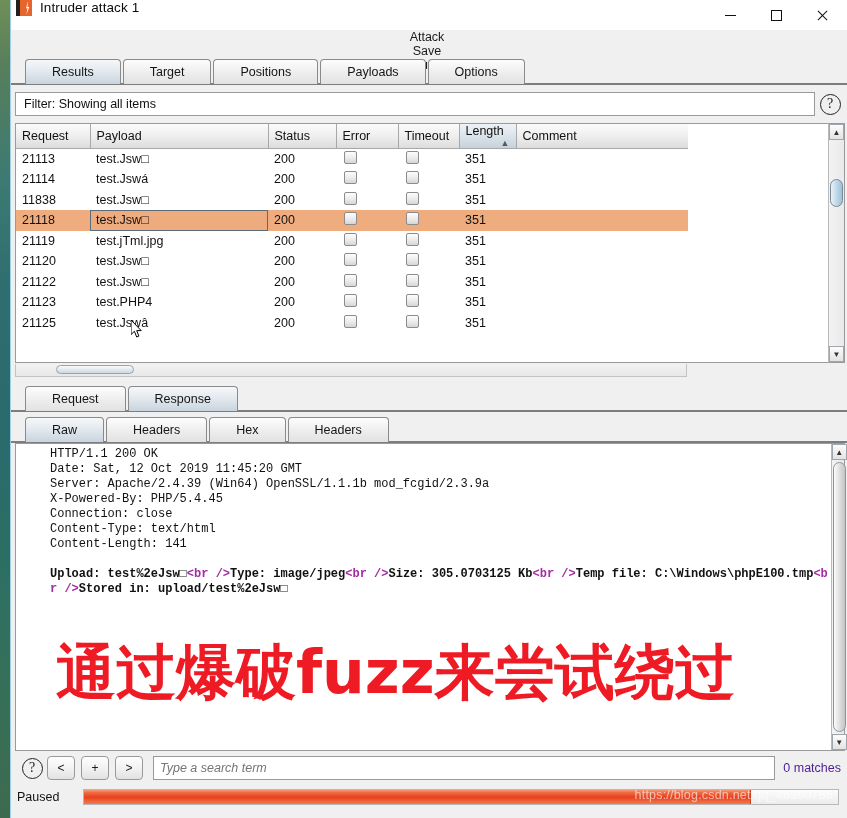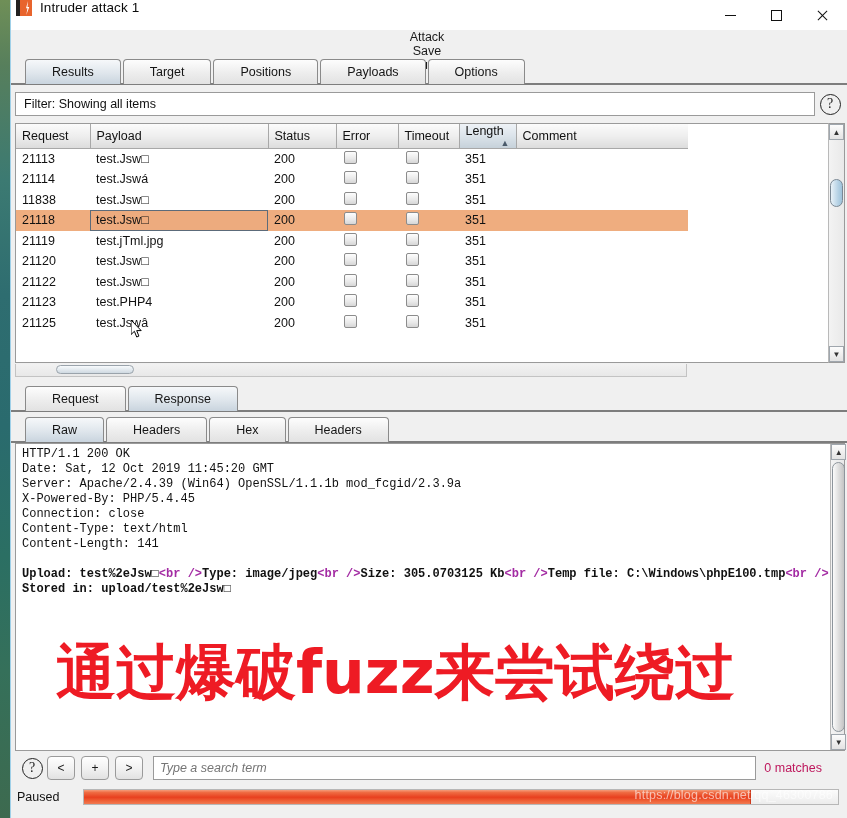--- a/index.html
+++ b/index.html
@@ -165,21 +165,21 @@
     background: linear-gradient(180deg,#f7fafc,#cfd9e1);
   }
   
   #rrtabs { height: 26px; margin: 22px 0 0 14px; display: flex; align-items: flex-end; }
   #rr-underline { height: 2px; background: #7d7d7d; margin-top: -1px; }
   #rawtabs { height: 24px; margin: 6px 0 0 14px; display: flex; align-items: flex-end; }
   #raw-underline { height: 2px; background: #7d7d7d; margin-top: -1px; }
   
   #respwrap {
     margin: 0 2px 0 4px; height: 308px; display: flex; position: relative;
-    background: #ffffff; border: 1px solid #9a9a9a;
+    background: #ffffff; border: 1px solid #9a9a9a; padding-left: 28px;
   }
   #resptext {
     flex: 1 1 auto; padding: 3px 0 0 6px; overflow: hidden;
     font-family: "Liberation Mono", monospace; font-size: 12px; line-height: 15px;
     color: #111; white-space: pre-wrap; word-break: break-all;
   }
   #resptext .bodyline { font-weight: bold; margin-top: 24px; }
   #resptext .brtag { color: #a32ba3; font-weight: bold; }
   #resp-vsb {
     width: 17px; background: linear-gradient(90deg,#f3f3f3,#e9e9e9);
@@ -209,21 +209,21 @@
     font-size: 12px; color:#1a1a1a;
     border: 1px solid #9a9a9a; border-radius: 4px;
     background: linear-gradient(180deg,#fefefe 0%,#f2f2f2 50%,#e2e2e2 100%);
   }
   #search-input {
     flex: 1 1 auto; height: 24px; margin: 0 8px 0 4px;
     border: 1px solid #9a9a9a; background: #fff; padding-left: 6px;
     font-size: 12.5px; font-style: italic; color: #6a6a6a;
     font-family: "Liberation Sans", sans-serif;
   }
-  #match-count { font-size: 12.5px; color: #be185d; margin-right: 23px; }
+  #match-count { font-size: 12.5px; color: #4c1d95; margin-right: 4px; }
   
   #statusrow {
     height: 24px; display: flex; align-items: center; padding-left: 6px;
     background: #f0f0f0; position: relative;
   }
   #status-label { font-size: 12.5px; color: #111; width: 66px; }
   #progress-outer {
     position: relative; flex: 1 1 auto; height: 16px; margin-right: 8px;
     border: 1px solid #b7b7b7;
     background: linear-gradient(180deg,#fcfcfc,#ececec);

